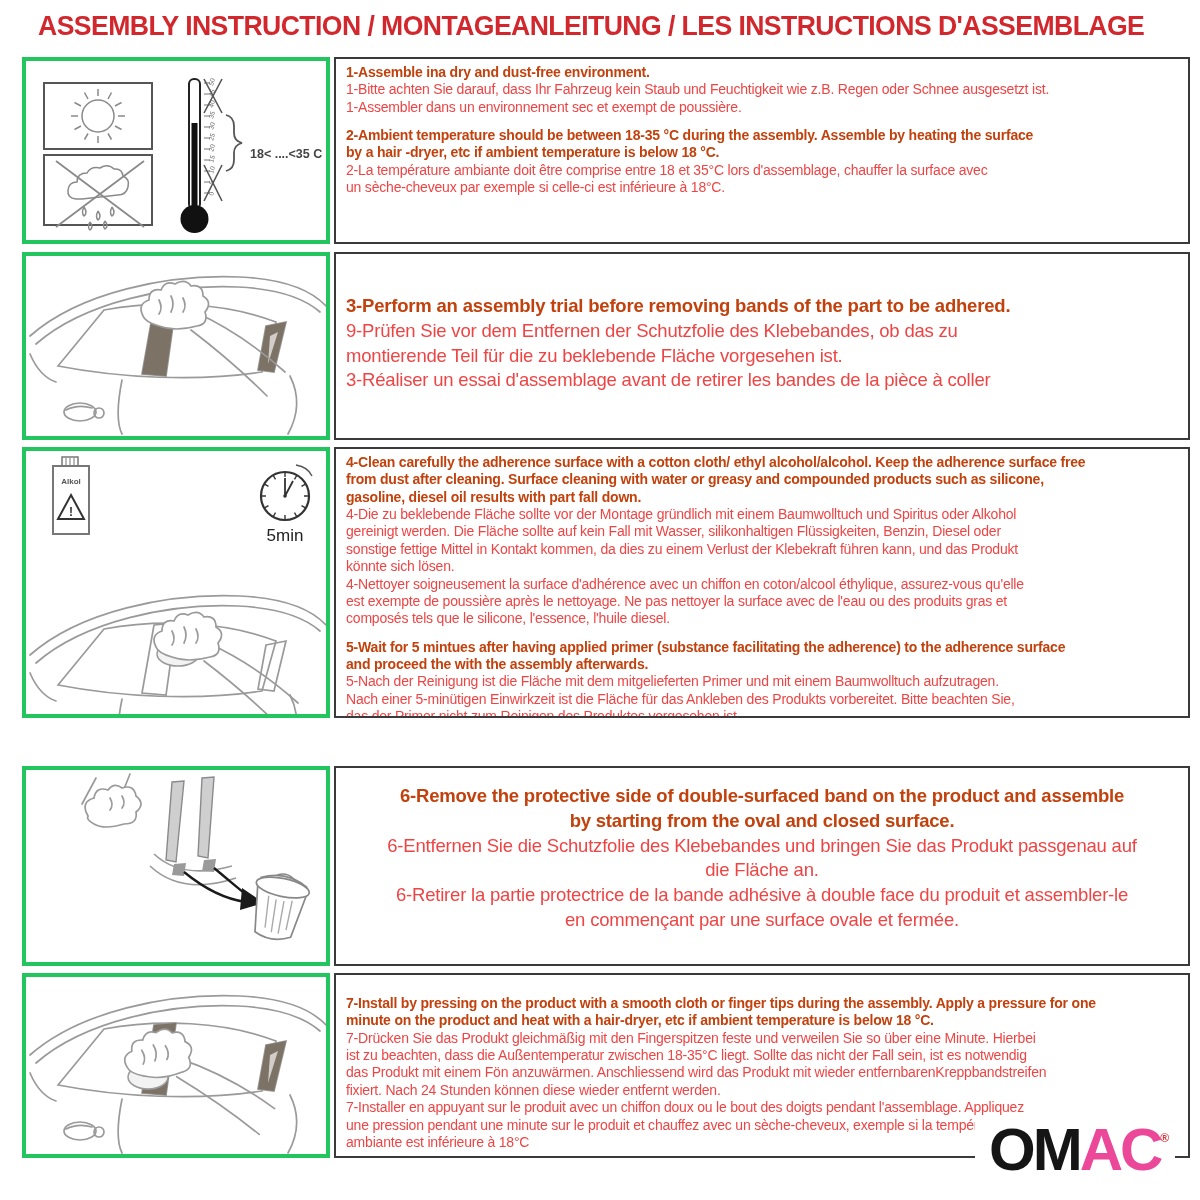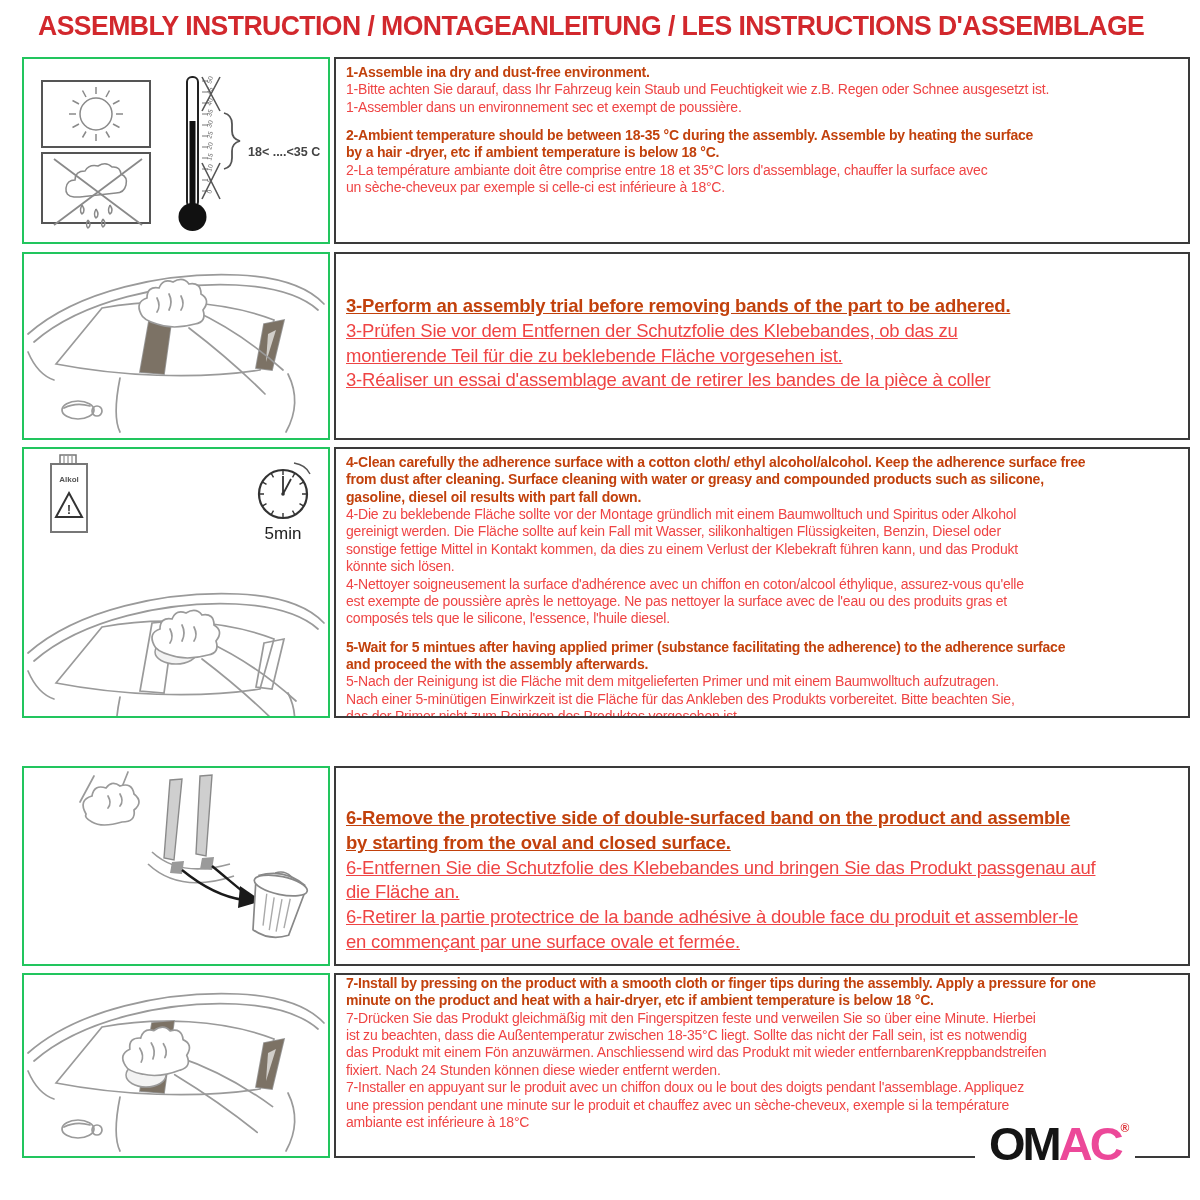--- a/index.html
+++ b/index.html
@@ -7,47 +7,47 @@
     position:relative; width:1200px; height:1200px; background:#fff;
     font-family:"Liberation Sans", sans-serif; overflow:hidden;
   }
   .title {
     position:absolute; left:38px; top:10px; white-space:nowrap;
     font-size:28px; font-weight:800; letter-spacing:-0.6px; color:#d2282d;
     transform:scaleX(0.95); transform-origin:left top;
   }
   .imgbox {
     position:absolute; left:22px; width:308px; box-sizing:border-box;
-    border:2px solid #22c55e; background:#fff; overflow:hidden;
+    border:4px solid #22c55e; background:#fff; overflow:hidden;
   }
   .textbox {
     position:absolute; left:334px; width:856px; box-sizing:border-box;
     border:2px solid #3a3a3a; background:#fff; overflow:hidden;
     padding:5px 10px 4px 10px;
   }
   .r1 { top:57px;  height:187px; }
   .r2 { top:252px; height:188px; }
   .r3 { top:447px; height:271px; }
   .r4 { top:766px; height:200px; }
   .r5 { top:973px; height:185px; }
   .textbox p { margin:0; white-space:pre-line; letter-spacing:-0.2px; }
   .t-sm p { font-size:14px;   line-height:1.24; }
-  .t-lg p { font-size:18.5px; line-height:1.34;text-decoration:underline; }
+  .t-lg p { font-size:18.5px; line-height:1.34; }
   .t-lg.pad2 { padding-top:40px; }
-  .t-lg.pad4 { padding-top:38px; }
+  .t-lg.pad4 { padding-top:16px;text-align:center; }
   p.b { font-weight:700; color:#c2410c; }
   p.r { font-weight:400; color:#ef4444; }
   p.gap { margin-top:11px; }
   .figure { display:block; }
   .logo {
     position:absolute; left:975px; top:1118px; background:#fff;
     padding:2px 6px 6px 14px; line-height:1; white-space:nowrap; z-index:5;
   }
   .logo .lg-black, .logo .lg-red {
-    font-size:47px; font-weight:800; letter-spacing:-3px;
+    font-size:60px; font-weight:800; letter-spacing:-3px;
   }
   .logo .lg-black { color:#151515; }
   .logo .lg-red   { color:#ec4899; }
   .logo sup { font-size:12px; font-weight:700; color:#dd3338; letter-spacing:0; vertical-align:28px; }
   svg text { font-family:"Liberation Sans", sans-serif; }
 </style>
 </head>
 <body>
 
 <div class="page">
@@ -137,21 +137,21 @@
 
   <div class="imgbox r2">
     <svg class="figure" width="304" height="184" viewBox="0 0 304 184">
       <use href="#carSym" transform="translate(2,8)"></use>
       <use href="#pillarSym" transform="translate(2,8)"></use>
       <use href="#handSym" transform="translate(107,26)"></use>
     </svg>
   </div>
   <div class="textbox t-lg pad2 r2">
     <p class="b">3-Perform an assembly trial before removing bands of the part to be adhered.</p>
-    <p class="r">3-Prüfen Sie vor dem Entfernen der Schutzfolie des Klebebandes, ob das zu
+    <p class="r">9-Prüfen Sie vor dem Entfernen der Schutzfolie des Klebebandes, ob das zu
 montierende Teil für die zu beklebende Fläche vorgesehen ist.</p>
     <p class="r">3-Réaliser un essai d'assemblage avant de retirer les bandes de la pièce à coller</p>
   </div>
 
   <div class="imgbox r3">
     <svg class="figure" width="304" height="307" viewBox="0 0 304 307">
       <g>
         <rect x="36" y="6" width="16" height="9" fill="#fff" stroke="#777" stroke-width="1.5"></rect>
         <path d="M40,7 v7 M44,7 v7 M48,7 v7" stroke="#777" stroke-width="1"></path>
         <rect x="27" y="15" width="36" height="68" fill="#fff" stroke="#777" stroke-width="2"></rect>
@@ -230,21 +230,21 @@
   </div>
 
   <div class="imgbox r5">
     <svg class="figure" width="304" height="181" viewBox="0 0 304 181">
       <use href="#carSym" transform="translate(2,6)"></use>
       <use href="#pillarSym" transform="translate(2,6)"></use>
       <ellipse cx="122" cy="100" rx="20" ry="12" fill="#f3f3f3" stroke="#9a9a9a" stroke-width="1.5"></ellipse>
       <use href="#handSym" transform="translate(88,58) rotate(-6)"></use>
     </svg>
   </div>
-  <div class="textbox t-sm r5" style="padding-top:0">
+  <div class="textbox t-sm r5" style="padding-top:20px">
     <p class="b">7-Install by pressing on the product with a smooth cloth or finger tips during the assembly. Apply a pressure for one
 minute on the product and heat with a hair-dryer, etc if ambient temperature is below 18 °C.</p>
     <p class="r">7-Drücken Sie das Produkt gleichmäßig mit den Fingerspitzen feste und verweilen Sie so über eine Minute. Hierbei
 ist zu beachten, dass die Außentemperatur zwischen 18-35°C liegt. Sollte das nicht der Fall sein, ist es notwendig
 das Produkt mit einem Fön anzuwärmen. Anschliessend wird das Produkt mit wieder entfernbarenKreppbandstreifen
 fixiert. Nach 24 Stunden können diese wieder entfernt werden.</p>
     <p class="r">7-Installer en appuyant sur le produit avec un chiffon doux ou le bout des doigts pendant l'assemblage. Appliquez
 une pression pendant une minute sur le produit et chauffez avec un sèche-cheveux, exemple si la température
 ambiante est inférieure à 18°C</p>
   </div>

